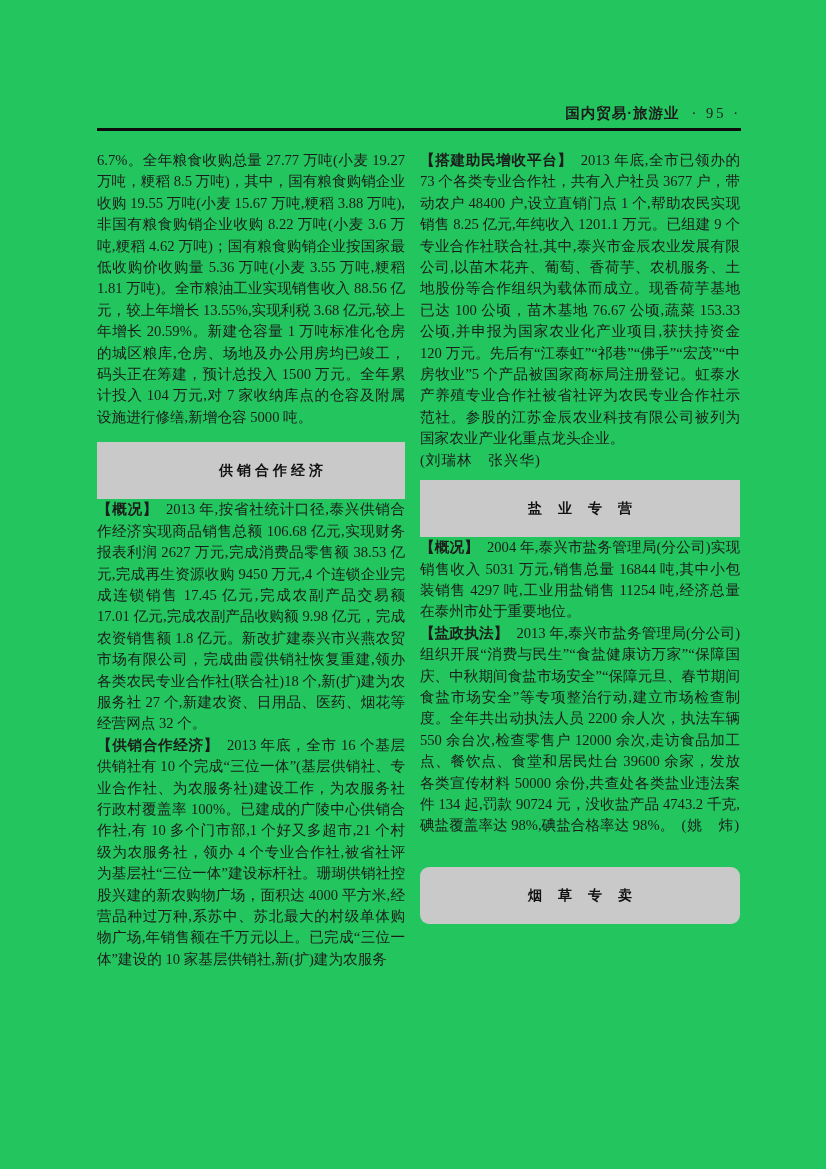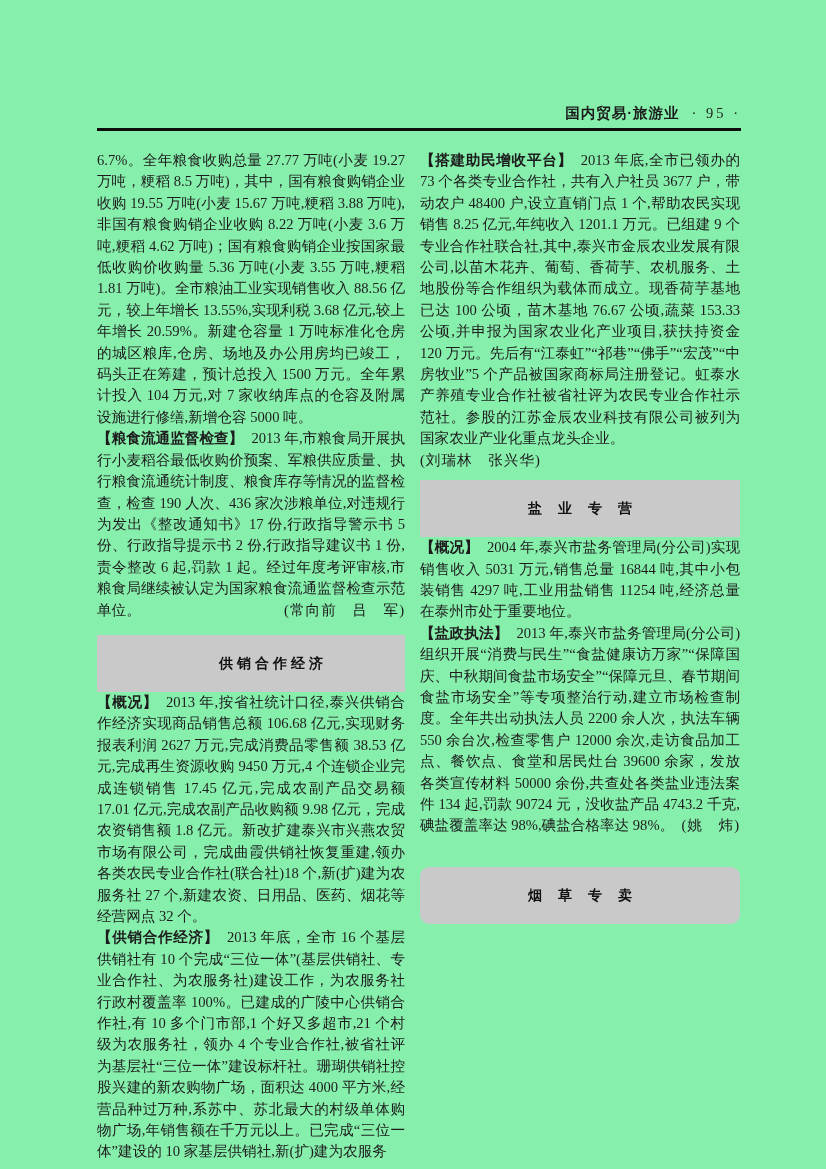--- a/index.html
+++ b/index.html
@@ -4,21 +4,21 @@
 <style>
   html, body {
     margin: 0;
     padding: 0;
     background: #ffffff;
   }
   .page {
     position: relative;
     width: 826px;
     height: 1169px;
-    background: #86efac;
+    background: #22c55e;
     overflow: hidden;
     font-family: "Liberation Serif", "DejaVu Serif", serif;
     color: #1c1c1c;
   }
   
   .page-header {
     position: absolute;
     left: 97px;
     top: 104px;
     width: 644px;
@@ -110,24 +110,20 @@
 <div class="page" data-name="yearbook-page">
 
   <div class="page-header" data-name="page-header">
     <span class="header-title" data-name="running-head-title">国内贸易·旅游业</span><span class="header-page" data-name="page-number">· 95 ·</span>
   </div>
 
   <div class="col col-left" data-name="left-column">
 
     <p data-name="paragraph-grain-purchase-continuation">6.7%。全年粮食收购总量 27.77 万吨(小麦 19.27 万吨，粳稻 8.5 万吨)，其中，国有粮食购销企业收购 19.55 万吨(小麦 15.67 万吨,粳稻 3.88 万吨),非国有粮食购销企业收购 8.22 万吨(小麦 3.6 万吨,粳稻 4.62 万吨)；国有粮食购销企业按国家最低收购价收购量 5.36 万吨(小麦 3.55 万吨,粳稻 1.81 万吨)。全市粮油工业实现销售收入 88.56 亿元，较上年增长 13.55%,实现利税 3.68 亿元,较上年增长 20.59%。新建仓容量 1 万吨标准化仓房的城区粮库,仓房、场地及办公用房均已竣工，码头正在筹建，预计总投入 1500 万元。全年累计投入 104 万元,对 7 家收纳库点的仓容及附属设施进行修缮,新增仓容 5000 吨。</p>
 
-    <div class="entry" data-name="entry-grain-inspection">
-      <span class="entry-head" data-name="entry-heading-grain-inspection">【粮食流通监督检查】</span><span data-name="entry-body-grain-inspection">2013 年,市粮食局开展执行小麦稻谷最低收购价预案、军粮供应质量、执行粮食流通统计制度、粮食库存等情况的监督检查，检查 190 人次、436 家次涉粮单位,对违规行为发出《整改通知书》17 份,行政指导警示书 5 份、行政指导提示书 2 份,行政指导建议书 1 份,责令整改 6 起,罚款 1 起。经过年度考评审核,市粮食局继续被认定为国家粮食流通监督检查示范单位。</span>
-      <span class="author-inline" data-name="entry-authors-grain-inspection">(常向前　吕　军)</span>
-    </div>
 
     <div class="section-box" data-name="section-banner-supply">
       <span class="section-title" data-name="section-title-supply">供销合作经济</span>
     </div>
 
     <div class="entry" data-name="entry-supply-overview">
       <span class="entry-head" data-name="entry-heading-supply-overview">【概况】</span><span data-name="entry-body-supply-overview">2013 年,按省社统计口径,泰兴供销合作经济实现商品销售总额 106.68 亿元,实现财务报表利润 2627 万元,完成消费品零售额 38.53 亿元,完成再生资源收购 9450 万元,4 个连锁企业完成连锁销售 17.45 亿元,完成农副产品交易额 17.01 亿元,完成农副产品收购额 9.98 亿元，完成农资销售额 1.8 亿元。新改扩建泰兴市兴燕农贸市场有限公司，完成曲霞供销社恢复重建,领办各类农民专业合作社(联合社)18 个,新(扩)建为农服务社 27 个,新建农资、日用品、医药、烟花等经营网点 32 个。</span>
     </div>
 
     <div class="entry" data-name="entry-grassroots-network">

